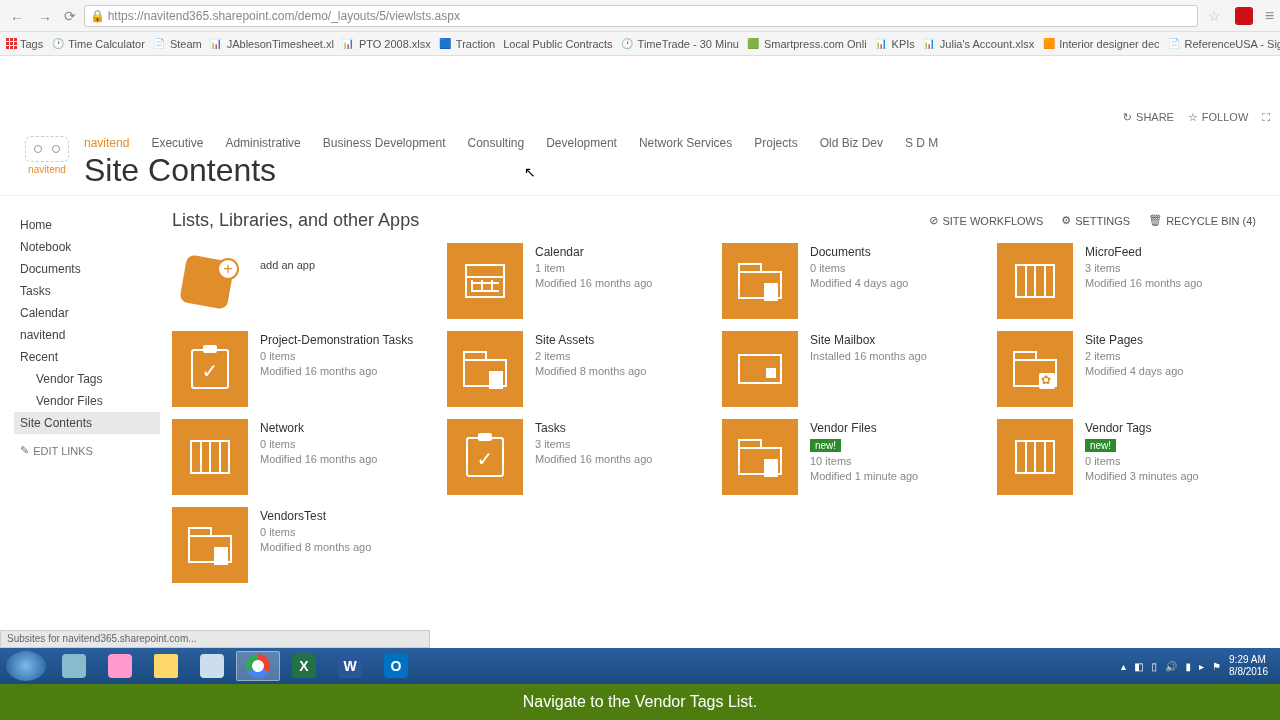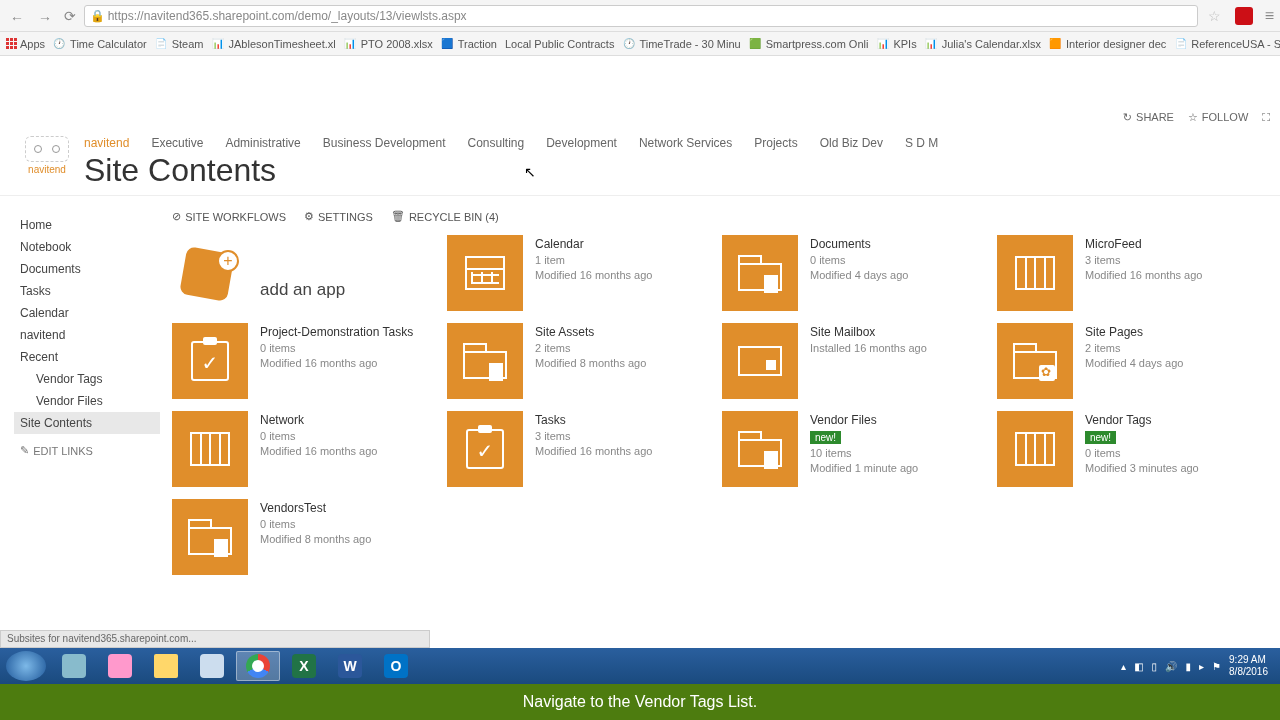--- a/index.html
+++ b/index.html
@@ -57,21 +57,21 @@
 .section-title{font-size:18px;font-weight:300;color:#444}
 .section-actions{display:flex;gap:18px;font-size:11px;color:#555}
 .section-actions .sa{display:flex;align-items:center;gap:4px}
 
 .tiles{display:grid;grid-template-columns:repeat(4,1fr);gap:12px 16px}
 .tile{display:flex;gap:12px;align-items:flex-start}
 .tile-icon{width:76px;height:76px;background:#e08e2b;display:flex;align-items:center;justify-content:center;color:#fff;flex-shrink:0}
 .tile-icon.add{background:transparent}
 .tile-body{font-size:12px;color:#333;padding-top:2px}
 .tile-title{color:#333;margin-bottom:2px}
-.tile-title.addlink{color:#444;font-size:17px;margin-top:43px}
+.tile-title.addlink{color:#444;font-size:11px;margin-top:14px}
 .tile-meta{font-size:11px;color:#888;line-height:1.4}
 .new-badge{display:inline-block;background:#2d8a2d;color:#fff;font-size:10px;padding:1px 5px;margin:2px 0}
 
 .subsites{margin-top:30px;font-size:18px;font-weight:300;color:#444}
 
 
 .ic-cal{width:40px;height:34px;border:2px solid #fff;position:relative}
 .ic-cal:before{content:"";position:absolute;top:10px;left:0;right:0;height:2px;background:#fff}
 .ic-cal:after{content:"";position:absolute;top:14px;left:4px;right:4px;bottom:4px;background:repeating-linear-gradient(90deg,#fff 0 2px,transparent 2px 10px),repeating-linear-gradient(0deg,#fff 0 2px,transparent 2px 8px)}
 
@@ -123,41 +123,41 @@
 </style>
 </head>
 <body>
 
 <div class="browser-top">
   <div class="nav-arrow">←</div>
   <div class="nav-arrow">→</div>
   <div class="reload">⟳</div>
   <div class="url-bar">
       <span class="secure">🔒</span>
-      <span>https://navitend365.sharepoint.com/demo/_layouts/13/viewlsts.aspx</span>
+      <span>https://navitend365.sharepoint.com/demo/_layouts/5/viewlsts.aspx</span>
     </div>
   <div class="star-icon">☆</div>
   <div class="opera"></div>
   <div class="menu-icon">≡</div>
 </div>
 
 <div class="bookmarks">
   <div class="bm">
       <div class="bm-grid">
         <span></span>
         <span></span>
         <span></span>
         <span></span>
         <span></span>
         <span></span>
         <span></span>
         <span></span>
         <span></span>
       </div>
-      <span>Apps</span>
+      <span>Tags</span>
     </div>
   <div class="bm">
       <span class="ico">🕐</span>
       <span>Time Calculator</span>
     </div>
   <div class="bm">
       <span class="ico">📄</span>
       <span>Steam</span>
     </div>
   <div class="bm">
@@ -182,21 +182,21 @@
   <div class="bm">
       <span class="ico">🟩</span>
       <span>Smartpress.com Onli</span>
     </div>
   <div class="bm">
       <span class="ico">📊</span>
       <span>KPIs</span>
     </div>
   <div class="bm">
       <span class="ico">📊</span>
-      <span>Julia's Calendar.xlsx</span>
+      <span>Julia's Account.xlsx</span>
     </div>
   <div class="bm">
       <span class="ico">🟧</span>
       <span>Interior designer dec</span>
     </div>
   <div class="bm">
       <span class="ico">📄</span>
       <span>ReferenceUSA - Sign</span>
     </div>
 
@@ -252,20 +252,21 @@
     <div class="ln sub">Vendor Files</div>
     <div class="ln sel">Site Contents</div>
     <div class="edit">
         <span>✎</span>
         <span>EDIT LINKS</span>
       </div>
   </div>
 
   <div class="content">
     <div class="section-head">
+      <div class="section-title">Lists, Libraries, and other Apps</div>
       <div class="section-actions">
         <div class="sa">
             <span>⊘</span>
             <span>SITE WORKFLOWS</span>
           </div>
         <div class="sa">
             <span>⚙</span>
             <span>SETTINGS</span>
           </div>
         <div class="sa">

